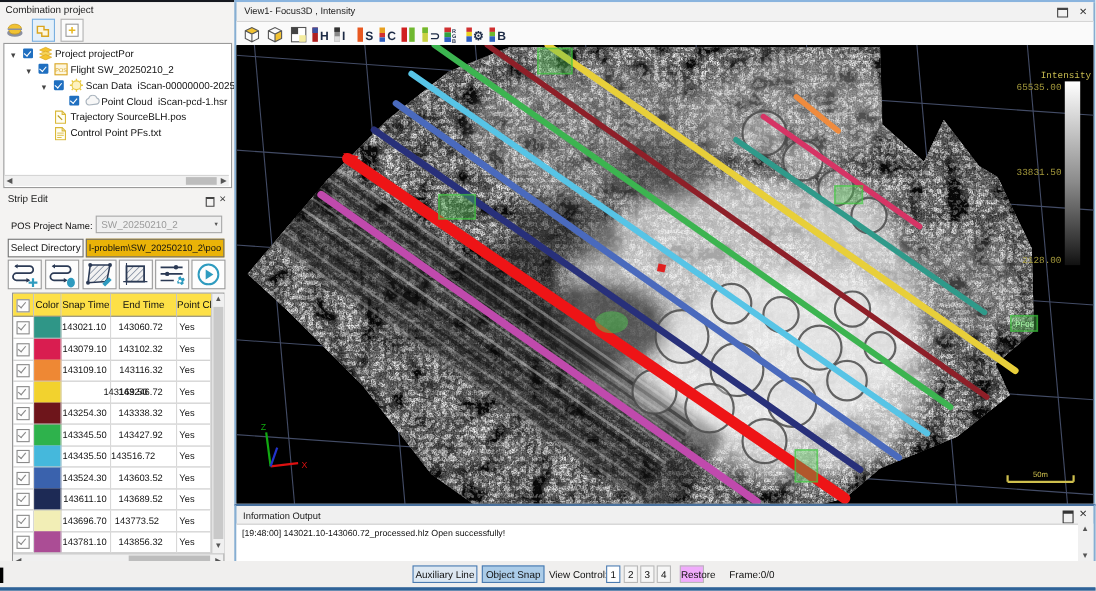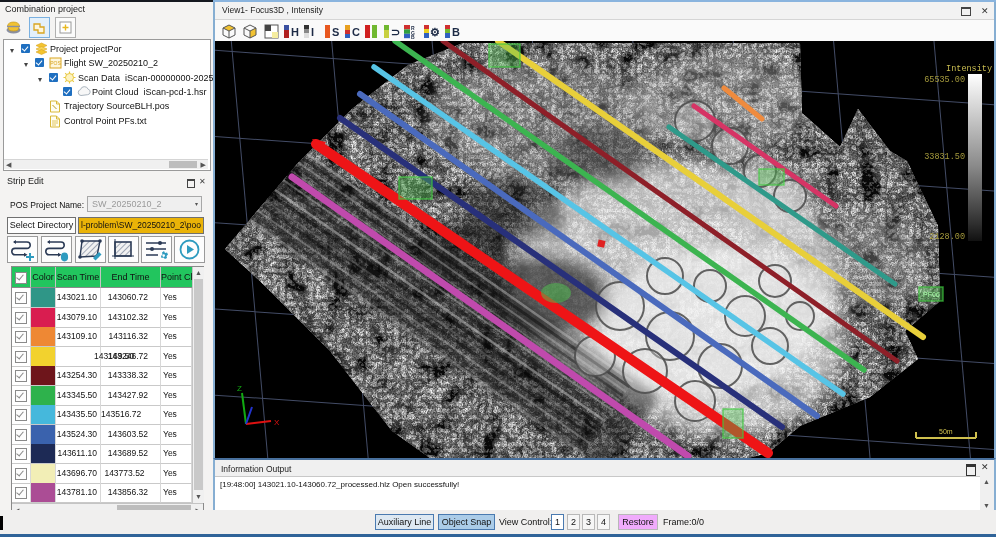--- a/index.html
+++ b/index.html
@@ -29,21 +29,21 @@
   #pos-combo{left:87px;top:194px;width:115px;height:16px;background:#efefef;
      border:1px solid #a8a8a8;font-size:9px;color:#9a9a9a;line-height:15px;padding-left:4px;box-sizing:border-box;}
   #sel-btn{left:7px;top:215px;width:69px;height:17px;background:#fdfdfd;border:1px solid #707070;
      font-size:9px;color:#111;text-align:center;line-height:15px;box-sizing:border-box;}
   #dir-field{left:78px;top:215px;width:126px;height:17px;background:#eab308;border:1px solid #707070;
      font-size:8.5px;color:#111;line-height:15px;padding-left:2px;box-sizing:border-box;white-space:nowrap;overflow:hidden;}
   .sebtn{position:absolute;top:234px;width:31px;height:27px;background:#fdfdfd;border:1px solid #9a9a9a;box-sizing:border-box;}
   
   #table{left:11px;top:264px;width:193px;height:252px;background:#fff;border:1px solid #8a8a8a;box-sizing:border-box;}
   .hcell{position:absolute;top:0;height:20px;white-space:nowrap;overflow:hidden;border-right:1px solid #c4c4c4;font-size:9px;color:#111;
-     text-align:center;line-height:20px;background:#22c55e;box-sizing:border-box;border-bottom:1px solid #8a8a8a;}
+     text-align:center;line-height:20px;background:#fde047;box-sizing:border-box;border-bottom:1px solid #8a8a8a;}
   .cell{position:absolute;height:20px;border-right:1px solid #d8d8d8;border-bottom:1px solid #c9c9c9;
      font-size:8.5px;color:#111;line-height:19px;box-sizing:border-box;}
   .gcb{position:absolute;width:10px;height:10px;border:1px solid #8a8a8a;background:#fdfdfd;}
   .gcb:after{content:"";position:absolute;left:2px;top:0px;width:3px;height:6px;
      border:solid #888;border-width:0 1px 1px 0;transform:rotate(40deg);}
   
   #view{left:213px;top:2px;width:783px;height:456px;background:#f2f2f2;
         border-left:2px solid #86aed2;border-right:2px solid #86aed2;box-sizing:border-box;}
   #vtitle{left:7px;top:3px;font-size:8.5px;color:#222;}
   #vtb{left:0;top:17px;width:779px;height:22px;background:#fafafa;border-top:1px solid #d5d5d5;}
@@ -196,28 +196,28 @@
         </svg></div>
     <div class="sebtn" style="left:174px;"><svg width="29" height="25" viewBox="0 0 29 25">
           <circle cx="14.5" cy="12.5" r="9" fill="none" stroke="#2e9bbf" stroke-width="1.8"></circle>
           <path d="M12 8 l7 4.5 -7 4.5 Z" fill="#2e9bbf"></path>
         </svg></div>
     <div id="table" class="abs">
       <div class="hcell" style="left:0;width:19px;height:21px;line-height:21px;">
           <span class="gcb" style="left:3px;top:5px;"></span>
         </div>
       <div class="hcell" style="left:19px;width:25px;height:21px;line-height:21px;">Color</div>
-      <div class="hcell" style="left:44px;width:45px;height:21px;line-height:21px;">Scan Time</div>
+      <div class="hcell" style="left:44px;width:45px;height:21px;line-height:21px;">Snap Time</div>
       <div class="hcell" style="left:89px;width:60px;height:21px;line-height:21px;">End Time</div>
       <div class="hcell" style="left:149px;width:31px;height:21px;line-height:21px;border-right:none;">Point Cl</div>
       <div class="cell" style="left:0;top:21.0px;width:19px;">
           <span class="gcb" style="left:3px;top:4px;"></span>
         </div>
       <div class="cell" style="left:19px;top:21.0px;width:25px;background:#2f9687;"></div>
-      <div class="cell" style="left:44px;top:21.0px;width:45px;text-align:right;padding-right:3px;">143021.10</div>
+      <div class="cell" style="left:44px;top:21.0px;width:45px;text-align:center;padding-right:3px;">143021.10</div>
       <div class="cell" style="left:89px;top:21.0px;width:60px;text-align:right;padding-right:12px;">143060.72</div>
       <div class="cell" style="left:149px;top:21.0px;width:31px;padding-left:2px;">Yes</div>
       <div class="cell" style="left:0;top:40.5px;width:19px;">
           <span class="gcb" style="left:3px;top:4px;"></span>
         </div>
       <div class="cell" style="left:19px;top:40.5px;width:25px;background:#d91d50;"></div>
       <div class="cell" style="left:44px;top:40.5px;width:45px;text-align:right;padding-right:3px;">143079.10</div>
       <div class="cell" style="left:89px;top:40.5px;width:60px;text-align:right;padding-right:12px;">143102.32</div>
       <div class="cell" style="left:149px;top:40.5px;width:31px;padding-left:2px;">Yes</div>
       <div class="cell" style="left:0;top:60.0px;width:19px;">
@@ -523,18 +523,18 @@
   </div>
 
   <div id="status" class="abs">
     <div class="stbtn" style="left:375px;width:59px;border:1px solid #4a7ab0;background:#dde8f2;">Auxiliary Line</div>
     <div class="stbtn" style="left:438px;width:57px;border:1px solid #4a7ab0;background:#abcce8;">Object Snap</div>
     <div class="stbtn" style="left:499px;width:60px;text-align:left;line-height:16px;">View Control:</div>
     <div class="stbtn" style="left:551px;width:13px;border:1px solid #4a7ab0;background:#fff;">1</div>
     <div class="stbtn" style="left:567px;width:13px;border:1px solid #b8b8b8;background:#f6f6f6;">2</div>
     <div class="stbtn" style="left:582px;width:13px;border:1px solid #b8b8b8;background:#f6f6f6;">3</div>
     <div class="stbtn" style="left:597px;width:13px;border:1px solid #b8b8b8;background:#f6f6f6;">4</div>
-    <div class="stbtn" style="left:618px;width:40px;border:1px solid #b8b8b8;background:#f0abfc;">Restore</div>
+    <div class="stbtn" style="left:618px;width:22px;border:1px solid #b8b8b8;background:#f0abfc;">Restore</div>
     <div class="stbtn" style="left:663px;width:50px;text-align:left;line-height:16px;">Frame:0/0</div>
   </div>
   <div id="bottomline" class="abs"></div>
   <div class="abs" style="left:0;top:516px;width:3px;height:14px;background:#000;"></div>
 </div>
 
 </body></html>

